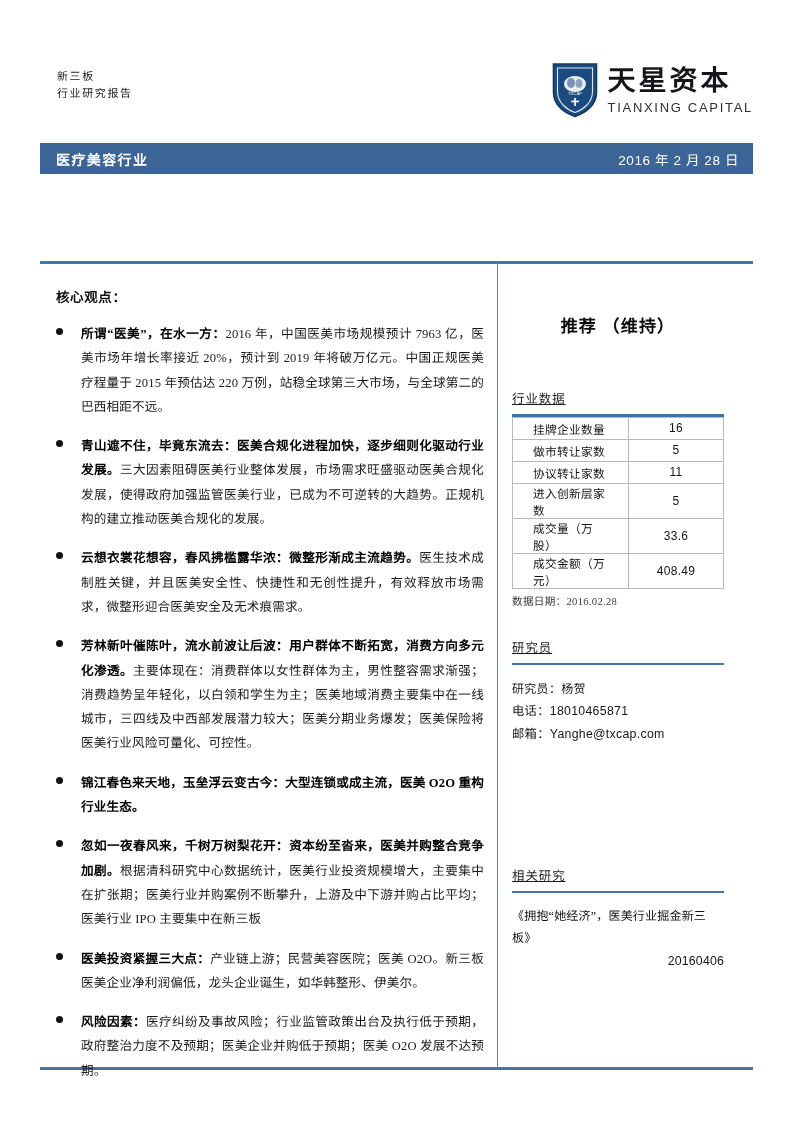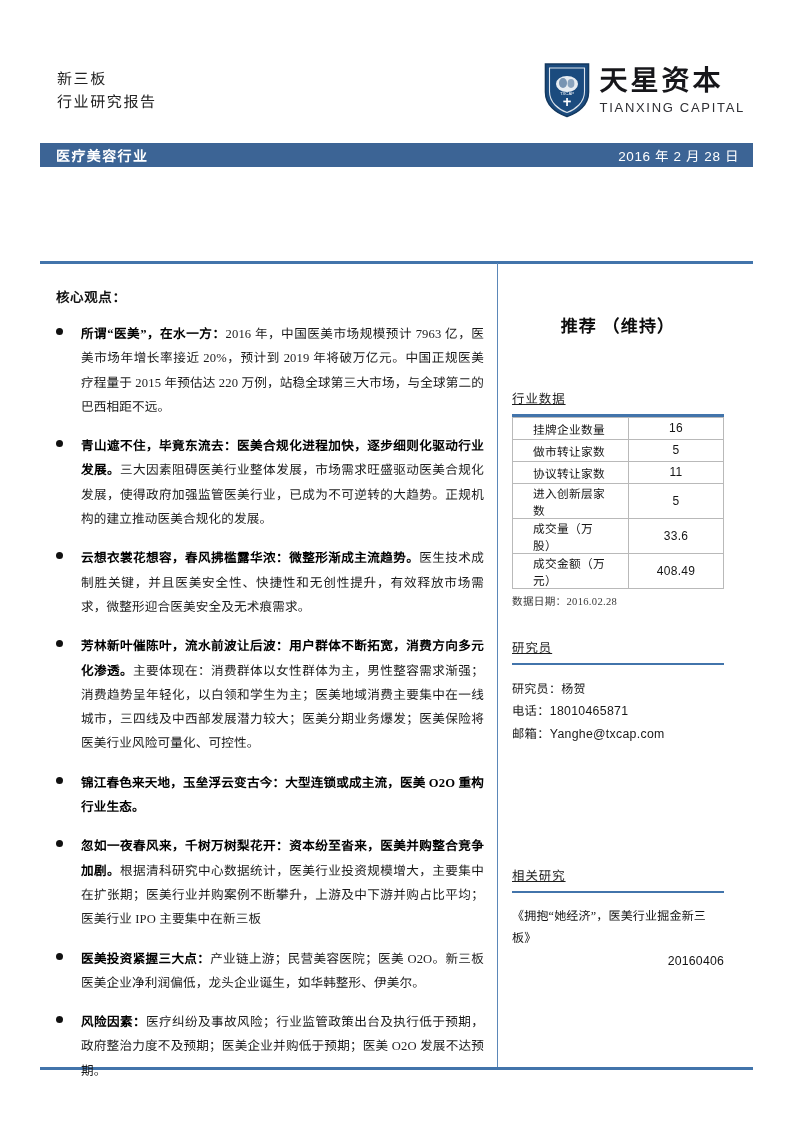--- a/index.html
+++ b/index.html
@@ -28,28 +28,28 @@
     left: 0; top: 0;
     width: 793px;
     height: 140px;
   }
   .masthead-left {
     position: absolute;
     left: 57px; top: 68px;
     line-height: 1.55;
   }
   .masthead-left div {
-    font-size: 15px;
+    font-size: 11px;
     letter-spacing: 1.6px;
     color: #222;
     white-space: nowrap;
   }
   .masthead-right {
     position: absolute;
-    right: 48px; top: 62px;
+    right: 40px; top: 62px;
     display: flex;
     align-items: center;
     gap: 10px;
   }
   .shield {
     width: 46px;
     height: 56px;
     position: relative;
     flex: none;
   }
@@ -74,21 +74,21 @@
     margin-top: 6px;
     font-family: "Liberation Sans", sans-serif;
     white-space: nowrap;
   }
 
   
   .bluebar {
     position: absolute;
     left: 40px; top: 143px;
     width: 713px;
-    height: 24px;
+    height: 31px;
     background: #3c6495;
     display: flex;
     align-items: center;
     justify-content: space-between;
     box-sizing: border-box;
     padding: 0 14px 0 16px;
   }
   .bluebar-left {
     color: #ffffff;
     font-size: 14px;

